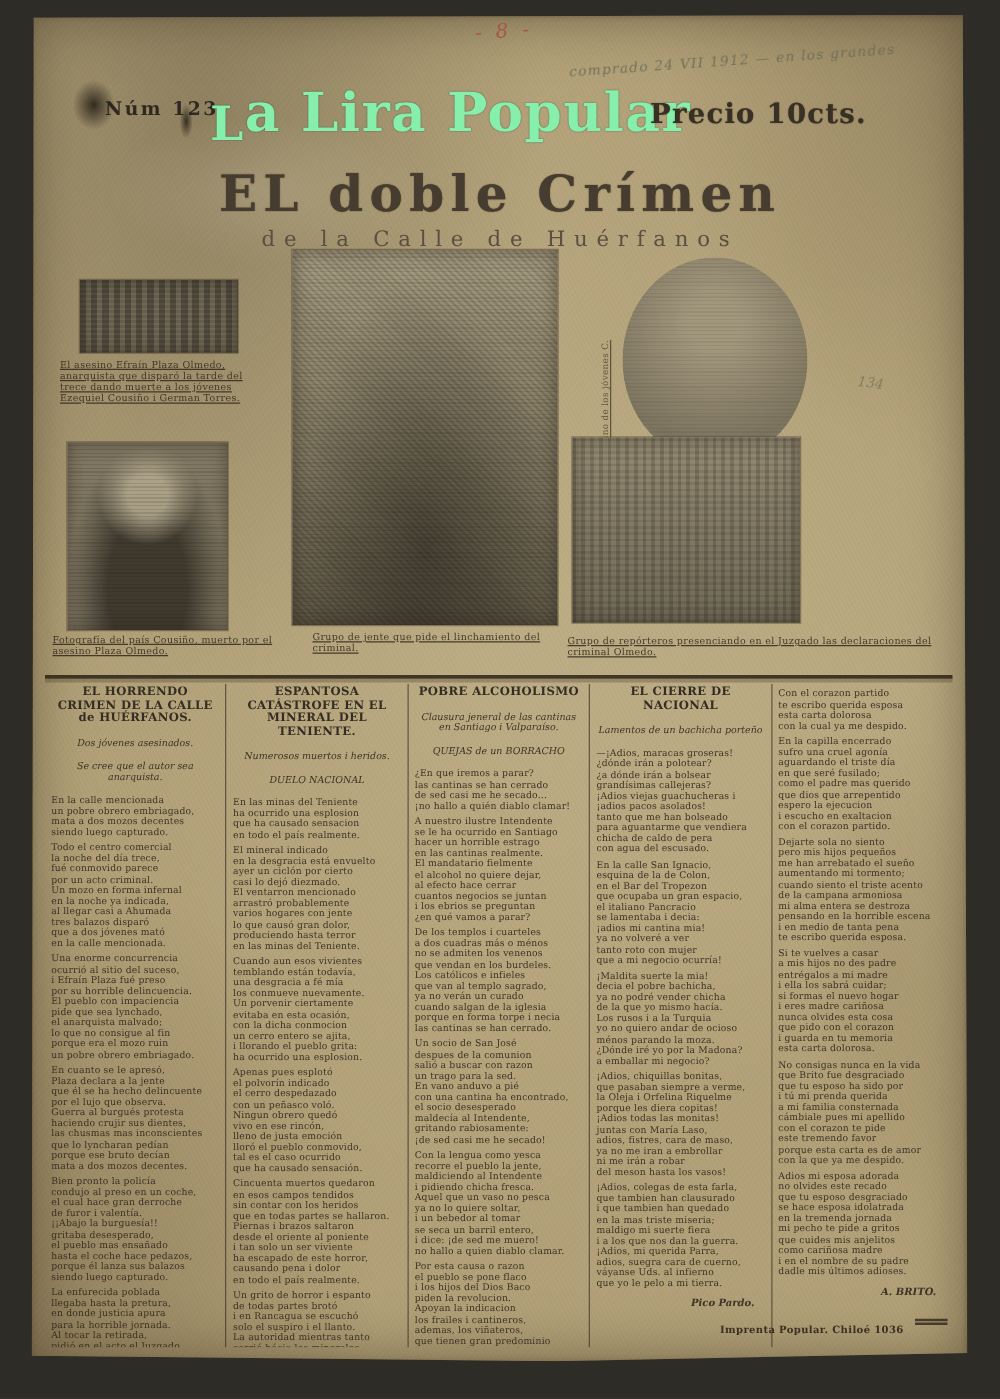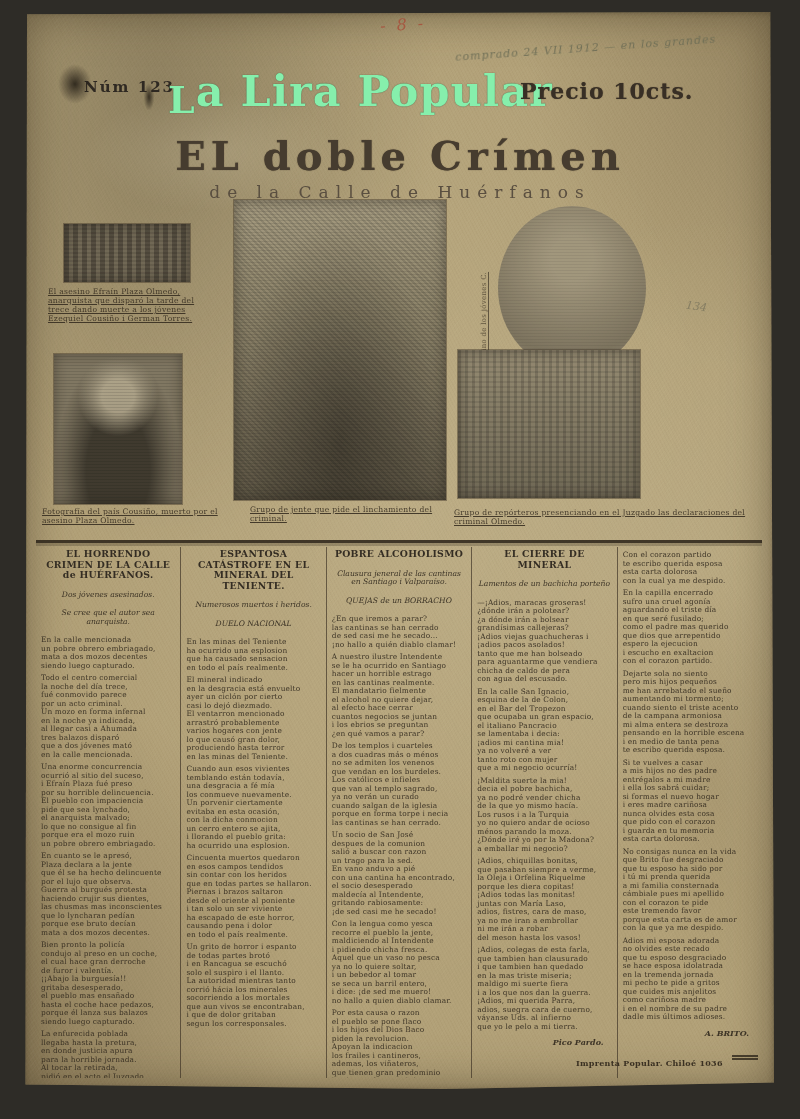--- a/index.html
+++ b/index.html
@@ -148,36 +148,37 @@
       <p class="stanza">Bien pronto la policía<br>condujo al preso en un coche,<br>el cual hace gran derroche<br>de furor i valentía.<br>¡¡Abajo la burguesía!!<br>gritaba desesperado,<br>el pueblo mas ensañado<br>hasta el coche hace pedazos,<br>porque él lanza sus balazos<br>siendo luego capturado.</p>
       <p class="stanza">La enfurecida poblada<br>llegaba hasta la pretura,<br>en donde justicia apura<br>para la horrible jornada.<br>Al tocar la retirada,<br>pidió en el acto el Juzgado<br>que Plaza fuese llevado<br>a la Sección de Pesquisa,<br>en donde con toda prisa<br>el reo fué interrogado.</p>
     </div>
     <div class="col">
       <h3 class="colhead">ESPANTOSA CATÁSTROFE EN EL MINERAL DEL TENIENTE.</h3>
       <div class="colsub">Numerosos muertos i heridos.</div>
       <div class="colsub">DUELO NACIONAL</div>
       <p class="stanza">En las minas del Teniente<br>ha ocurrido una esplosion<br>que ha causado sensacion<br>en todo el país realmente.</p>
       <p class="stanza">El mineral indicado<br>en la desgracia está envuelto<br>ayer un ciclón por cierto<br>casi lo dejó diezmado.<br>El ventarron mencionado<br>arrastró probablemente<br>varios hogares con jente<br>lo que causó gran dolor,<br>produciendo hasta terror<br>en las minas del Teniente.</p>
       <p class="stanza">Cuando aun esos vivientes<br>temblando están todavía,<br>una desgracia a fé mía<br>los conmueve nuevamente.<br>Un porvenir ciertamente<br>evitaba en esta ocasión,<br>con la dicha conmocion<br>un cerro entero se ajita,<br>i llorando el pueblo grita:<br>ha ocurrido una esplosion.</p>
+      <p class="stanza">Apenas pues esplotó<br>el polvorín indicado<br>el cerro despedazado<br>con un peñasco voló.<br>Ningun obrero quedó<br>vivo en ese rincón,<br>lleno de justa emoción<br>lloró el pueblo conmovido,<br>tal es el caso ocurrido<br>que ha causado sensación.</p>
       <p class="stanza">Cincuenta muertos quedaron<br>en esos campos tendidos<br>sin contar con los heridos<br>que en todas partes se hallaron.<br>Piernas i brazos saltaron<br>desde el oriente al poniente<br>i tan solo un ser viviente<br>ha escapado de este horror,<br>causando pena i dolor<br>en todo el país realmente.</p>
       <p class="stanza">Un grito de horror i espanto<br>de todas partes brotó<br>i en Rancagua se escuchó<br>solo el suspiro i el llanto.<br>La autoridad mientras tanto<br>corrió hácia los minerales<br>socorriendo a los mortales<br>que aun vivos se encontraban,<br>i que de dolor gritaban<br>segun los corresponsales.</p>
     </div>
     <div class="col">
       <h3 class="colhead">POBRE ALCOHOLISMO</h3>
       <div class="colsub">Clausura jeneral de las cantinas en Santiago i Valparaíso.</div>
       <div class="colsub">QUEJAS de un BORRACHO</div>
       <p class="stanza">¿En que iremos a parar?<br>las cantinas se han cerrado<br>de sed casi me he secado...<br>¡no hallo a quién diablo clamar!</p>
       <p class="stanza">A nuestro ilustre Intendente<br>se le ha ocurrido en Santiago<br>hacer un horrible estrago<br>en las cantinas realmente.<br>El mandatario fielmente<br>el alcohol no quiere dejar,<br>al efecto hace cerrar<br>cuantos negocios se juntan<br>i los ebrios se preguntan<br>¿en qué vamos a parar?</p>
       <p class="stanza">De los templos i cuarteles<br>a dos cuadras más o ménos<br>no se admiten los venenos<br>que vendan en los burdeles.<br>Los católicos e infieles<br>que van al templo sagrado,<br>ya no verán un curado<br>cuando salgan de la iglesia<br>porque en forma torpe i necia<br>las cantinas se han cerrado.</p>
       <p class="stanza">Un socio de San José<br>despues de la comunion<br>salió a buscar con razon<br>un trago para la sed.<br>En vano anduvo a pié<br>con una cantina ha encontrado,<br>el socio desesperado<br>maldecía al Intendente,<br>gritando rabiosamente:<br>¡de sed casi me he secado!</p>
       <p class="stanza">Con la lengua como yesca<br>recorre el pueblo la jente,<br>maldiciendo al Intendente<br>i pidiendo chicha fresca.<br>Aquel que un vaso no pesca<br>ya no lo quiere soltar,<br>i un bebedor al tomar<br>se seca un barril entero,<br>i dice: ¡de sed me muero!<br>no hallo a quien diablo clamar.</p>
       <p class="stanza">Por esta causa o razon<br>el pueblo se pone flaco<br>i los hijos del Dios Baco<br>piden la revolucion.<br>Apoyan la indicacion<br>los frailes i cantineros,<br>ademas, los viñateros,<br>que tienen gran predominio<br>i quieren el esterminio<br>de los retos i los obreros.</p>
     </div>
     <div class="col">
-      <h3 class="colhead">EL CIERRE DE MINERAL</h3>
+      <h3 class="colhead">EL CIERRE DE NACIONAL</h3>
       <div class="colsub">Lamentos de un bachicha porteño</div>
       <p class="stanza">—¡Adios, maracas groseras!<br>¿dónde irán a polotear?<br>¿a dónde irán a bolsear<br>grandísimas callejeras?<br>¡Adios viejas guachucheras i<br>¡adios pacos asolados!<br>tanto que me han bolseado<br>para aguantarme que vendiera<br>chicha de caldo de pera<br>con agua del escusado.</p>
       <p class="stanza">En la calle San Ignacio,<br>esquina de la de Colon,<br>en el Bar del Tropezon<br>que ocupaba un gran espacio,<br>el italiano Pancracio<br>se lamentaba i decia:<br>¡adios mi cantina mia!<br>ya no volveré a ver<br>tanto roto con mujer<br>que a mi negocio ocurría!</p>
       <p class="stanza">¡Maldita suerte la mia!<br>decia el pobre bachicha,<br>ya no podré vender chicha<br>de la que yo mismo hacía.<br>Los rusos i a la Turquia<br>yo no quiero andar de ocioso<br>ménos parando la moza.<br>¿Dónde iré yo por la Madona?<br>a emballar mi negocio?</p>
       <p class="stanza">¡Adios, chiquillas bonitas,<br>que pasaban siempre a verme,<br>la Oleja i Orfelina Riquelme<br>porque les diera copitas!<br>¡Adios todas las monitas!<br>juntas con María Laso,<br>adios, fistres, cara de maso,<br>ya no me iran a embrollar<br>ni me irán a robar<br>del meson hasta los vasos!</p>
       <p class="stanza">¡Adios, colegas de esta farla,<br>que tambien han clausurado<br>i que tambien han quedado<br>en la mas triste miseria;<br>maldigo mi suerte fiera<br>i a los que nos dan la guerra.<br>¡Adios, mi querida Parra,<br>adios, suegra cara de cuerno,<br>váyanse Uds. al infierno<br>que yo le pelo a mi tierra.</p>
       <div class="colsig">Pico Pardo.</div>
     </div>
     <div class="col">
       <p class="stanza">Con el corazon partido<br>te escribo querida esposa<br>esta carta dolorosa<br>con la cual ya me despido.</p>

